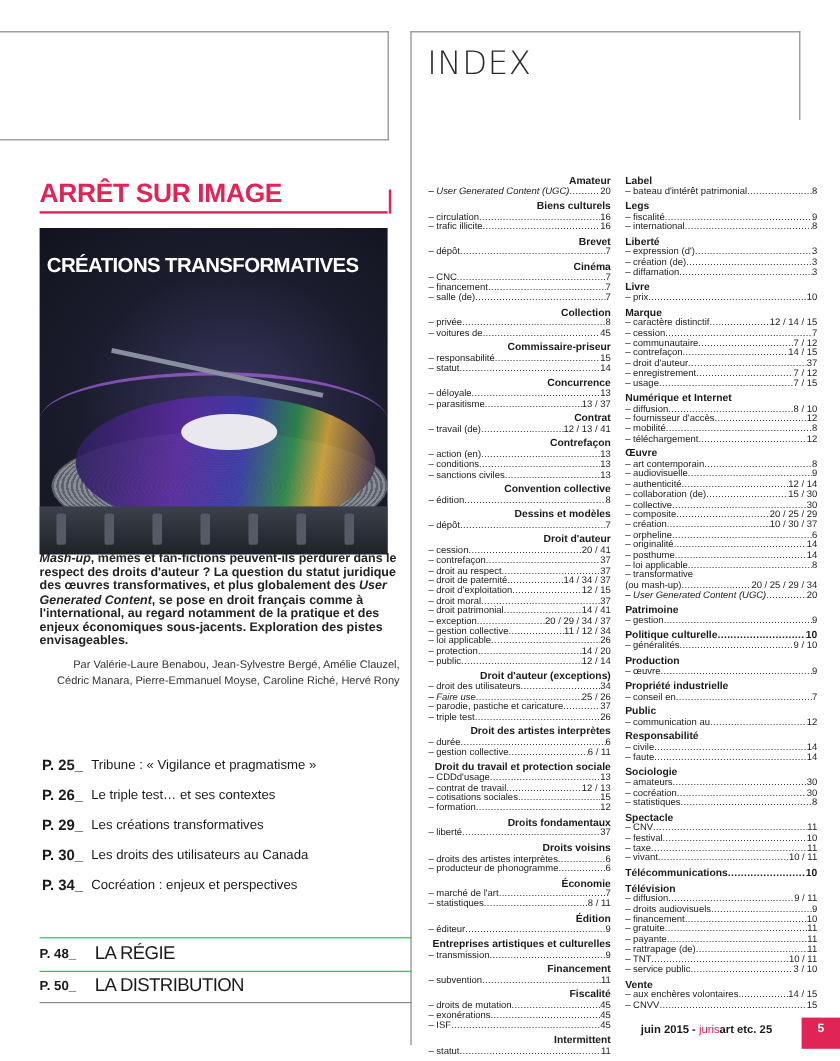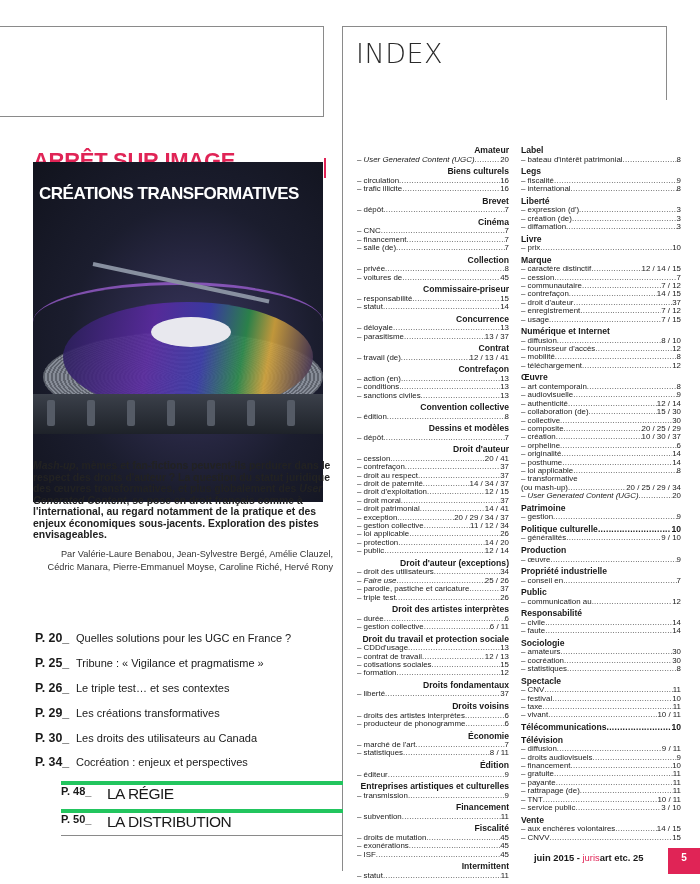--- a/index.html
+++ b/index.html
@@ -8,21 +8,21 @@
 
   .top-box-left { position: absolute; left: -2px; top: 26px; width: 326px; height: 91px; border: 1px solid #8a8a8a; border-left: none; }
   .index-frame { position: absolute; left: 342px; top: 26px; width: 325px; height: 74px; border-top: 1px solid #8a8a8a; border-right: 1px solid #8a8a8a; }
   .index-frame-left { position: absolute; left: 342px; top: 26px; width: 1px; height: 845px; background: #8a8a8a; }
   .index-title { position: absolute; left: 356px; top: 38px; font-family: "DejaVu Sans", sans-serif; font-weight: 200; font-size: 27px; letter-spacing: 0.5px; color: #2b2b2b; }
 
   .section-head { position: absolute; left: 33px; top: 148px; font-family: Liberation Sans, sans-serif; font-weight: bold; font-size: 22px; color: #e02456; letter-spacing: -0.3px; }
   .section-rule { position: absolute; left: 33px; top: 176px; width: 290px; height: 2px; background: #e02456; }
   .section-tick { position: absolute; left: 324px; top: 158px; width: 2px; height: 20px; background: #e02456; }
 
-  .hero { position: absolute; left: 33px; top: 162px; width: 290px; height: 340px; overflow: hidden;
+  .hero { position: absolute; left: 33px; top: 190px; width: 290px; height: 272px; overflow: hidden;
     background: radial-gradient(ellipse at 55% 55%, #3a3660 0%, #1b1d2e 55%, #11131d 100%); }
   .hero-kicker { position: absolute; left: 6px; top: 22px; font-weight: bold; font-size: 17px; color: #ffffff; letter-spacing: -0.5px; }
   .hero-title { position: absolute; left: 6px; top: 52px; font-family: "DejaVu Sans", sans-serif; font-weight: 200; font-size: 21px; line-height: 25px; color: #e02456; letter-spacing: -1px; }
   .platter { position: absolute; left: 10px; top: 170px; width: 280px; height: 90px; border-radius: 50%;
     background: repeating-radial-gradient(ellipse at center, #9aa0aa 0 2px, #6a6f78 2px 4px); opacity: 0.85; }
   .vinyl { position: absolute; left: 30px; top: 140px; width: 250px; height: 110px; border-radius: 50%;
     background: linear-gradient(100deg, #2a1f5a 0%, #5a2aa0 35%, #3a3aa8 55%, #2b8a4a 70%, #d2a33a 80%, #2a1f5a 100%); opacity: 0.9; }
   .label-disc { position: absolute; left: 118px; top: 155px; width: 80px; height: 30px; border-radius: 50%; background: #e8e8ee; }
   .swoosh { position: absolute; left: 0; top: 120px; width: 290px; height: 80px; border-top: 3px solid #c070ff; border-radius: 50%; opacity: 0.6; }
   .mixer { position: absolute; left: 0; top: 232px; width: 290px; height: 40px; background: linear-gradient(180deg, #3b404a, #1e2229); }
@@ -32,21 +32,21 @@
   .lede { position: absolute; left: 33px; top: 460px; width: 300px; font-weight: bold; font-size: 10.4px; line-height: 11.5px; color: #222; }
   .lede i { font-weight: bold; }
   .byline { position: absolute; left: 33px; top: 548px; width: 300px; text-align: right; font-size: 9.2px; line-height: 13px; color: #333; }
 
   .toc { position: absolute; left: 35px; top: 626px; width: 300px; }
   .toc-row { height: 24.8px; display: flex; align-items: center; font-size: 11px; }
   .toc-page { font-weight: bold; font-size: 12.4px; width: 41px; color: #1a1a1a; }
   .toc-text { color: #1a1a1a; }
 
   .bottom-toc { position: absolute; left: 33px; top: 781px; width: 310px; }
-  .bottom-row { height: 27.5px; border-top: 4px solid #22c55e; display: flex; align-items: flex-start; margin-left: 28px; }
+  .bottom-row { height: 27.5px; border-top: 1px solid #22c55e; display: flex; align-items: center; }
   .bottom-row:last-child { border-bottom: 1px solid #8a8a8a; }
   .bottom-page { font-weight: bold; font-size: 11px; width: 46px; }
   .bottom-text { font-size: 15.5px; letter-spacing: -0.5px; }
 
   .index-col { position: absolute; top: 146px; font-size: 7.9px; line-height: 8.4px; color: #1a1a1a; }
   .col-left { left: 357px; width: 152px; text-align: right; }
   .col-right { left: 521px; width: 160px; }
   .entry { margin-bottom: 3.2px; }
   .entry-head { font-weight: bold; font-size: 8.6px; line-height: 9.5px; }
   .entry-head-row { display: flex; font-weight: bold; font-size: 8.6px; line-height: 9.5px; }
@@ -93,24 +93,20 @@
 
 <div class="lede"><i>Mash-up</i><span>, mèmes et fan-fictions peuvent-ils perdurer dans le respect des droits d'auteur ? La question du statut juridique des œuvres transformatives, et plus globalement des </span><i>User Generated Content</i><span>, se pose en droit français comme à l'international, au regard notamment de la pratique et des enjeux économiques sous-jacents. Exploration des pistes envisageables.</span></div>
 
 <div class="byline">
   <div>Par Valérie-Laure Benabou, Jean-Sylvestre Bergé, Amélie Clauzel,</div>
   <div>Cédric Manara, Pierre-Emmanuel Moyse, Caroline Riché, Hervé Rony</div>
 </div>
 
 <div class="toc">
   <div class="toc-row">
-      <span class="toc-page">P. 20_</span>
-      <span class="toc-text">Quelles solutions pour les UGC en France ?</span>
-    </div>
-  <div class="toc-row">
       <span class="toc-page">P. 25_</span>
       <span class="toc-text">Tribune : « Vigilance et pragmatisme »</span>
     </div>
   <div class="toc-row">
       <span class="toc-page">P. 26_</span>
       <span class="toc-text">Le triple test… et ses contextes</span>
     </div>
   <div class="toc-row">
       <span class="toc-page">P. 29_</span>
       <span class="toc-text">Les créations transformatives</span>

